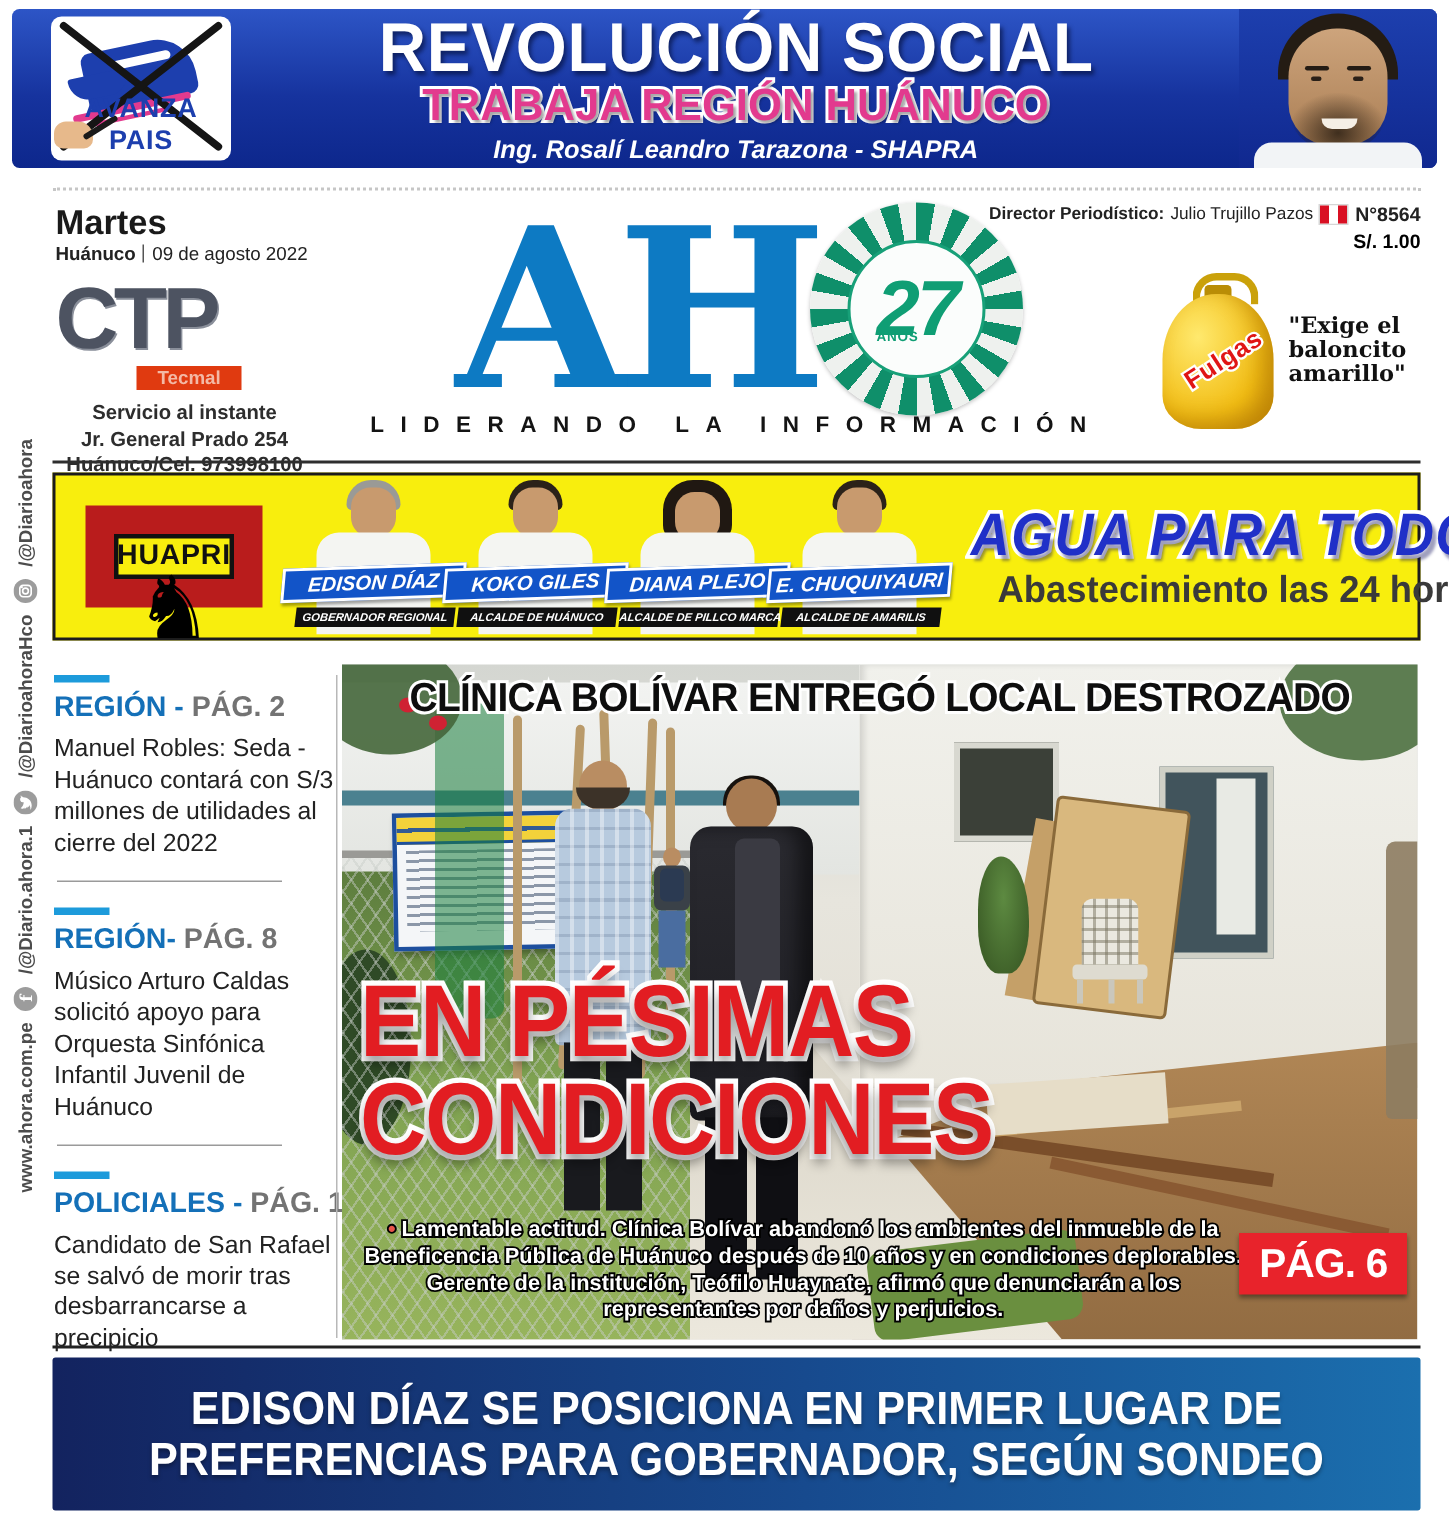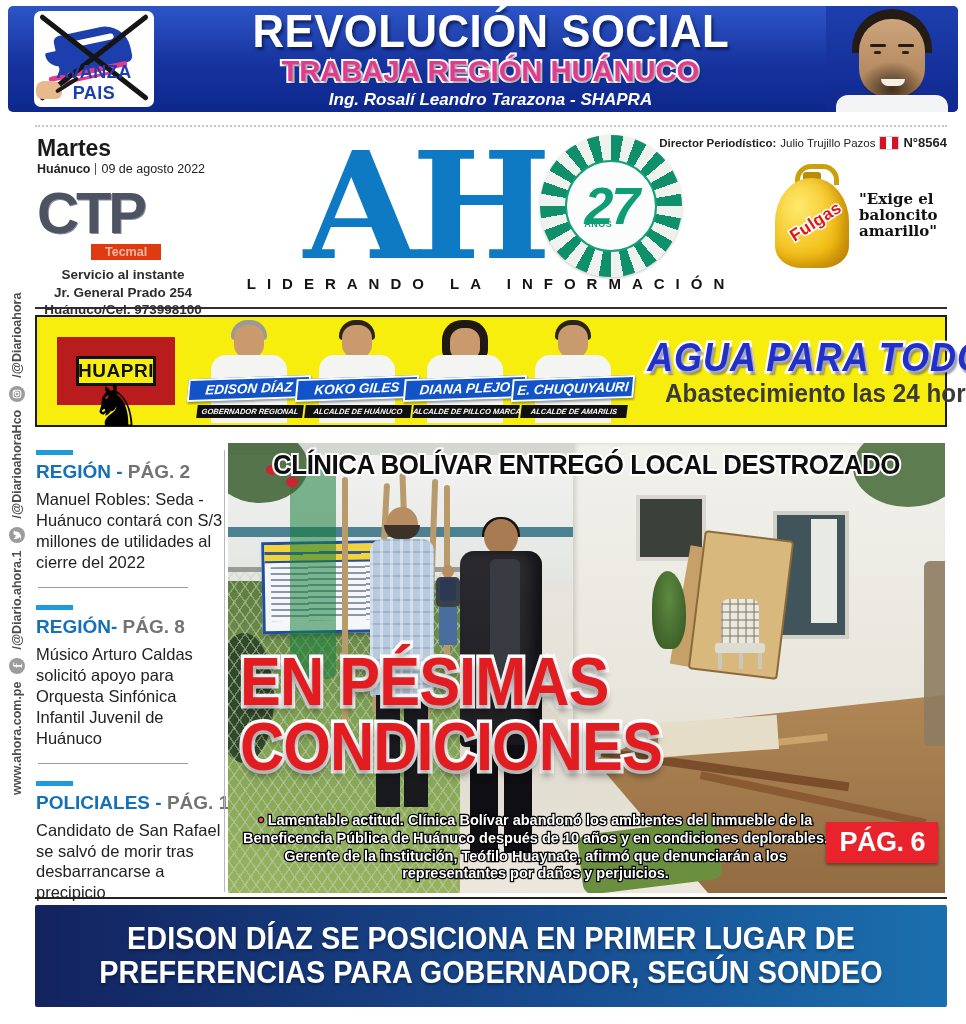--- a/index.html
+++ b/index.html
@@ -329,20 +329,21 @@
       <div class="director-row">
         <span class="dir-label">Director Periodístico:</span>
         <span>Julio Trujillo Pazos</span>
         <span class="peru-flag">
             <i></i>
             <i></i>
             <i></i>
           </span>
         <span class="edition">N°8564</span>
       </div>
+      <div class="price">S/. 1.00</div>
       <div class="fulgas-wrap">
         <div class="cylinder">
           <div class="cyl-handle"></div>
           <div class="cyl-valve"></div>
           <div class="cyl-body"></div>
           <div class="fulgas-brand">Fulgas</div>
         </div>
         <div class="fulgas-slogan">"Exige el baloncito amarillo"</div>
       </div>
     </div>

